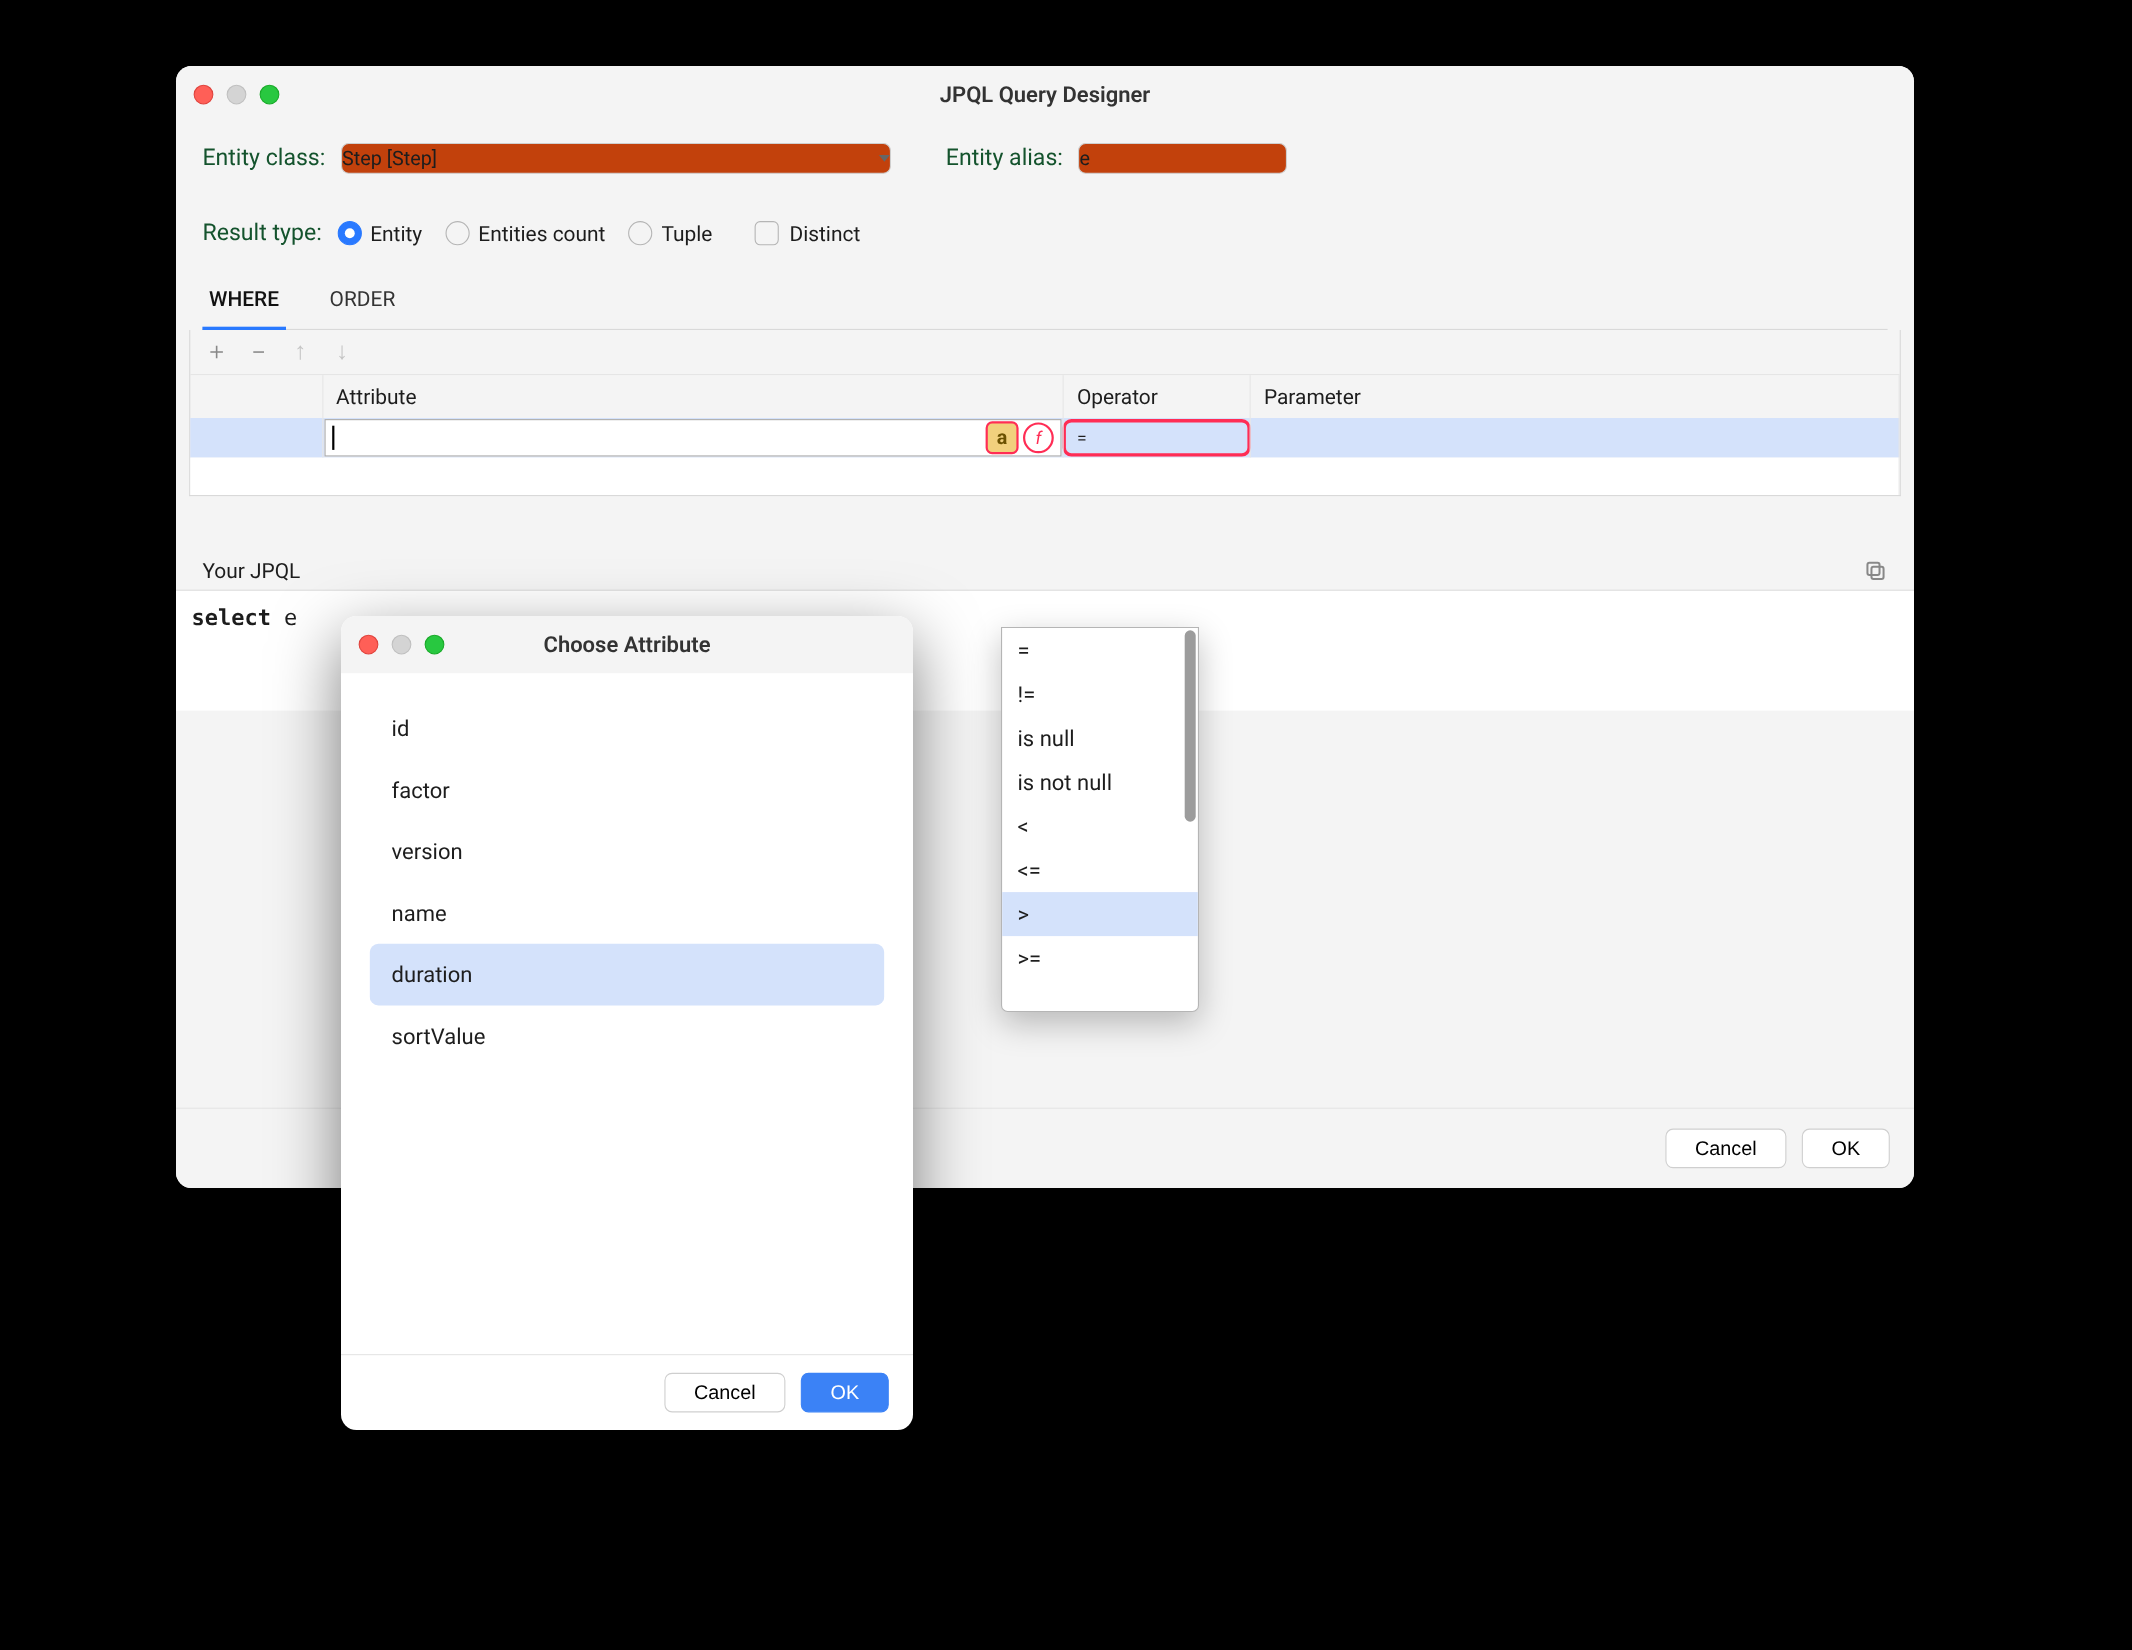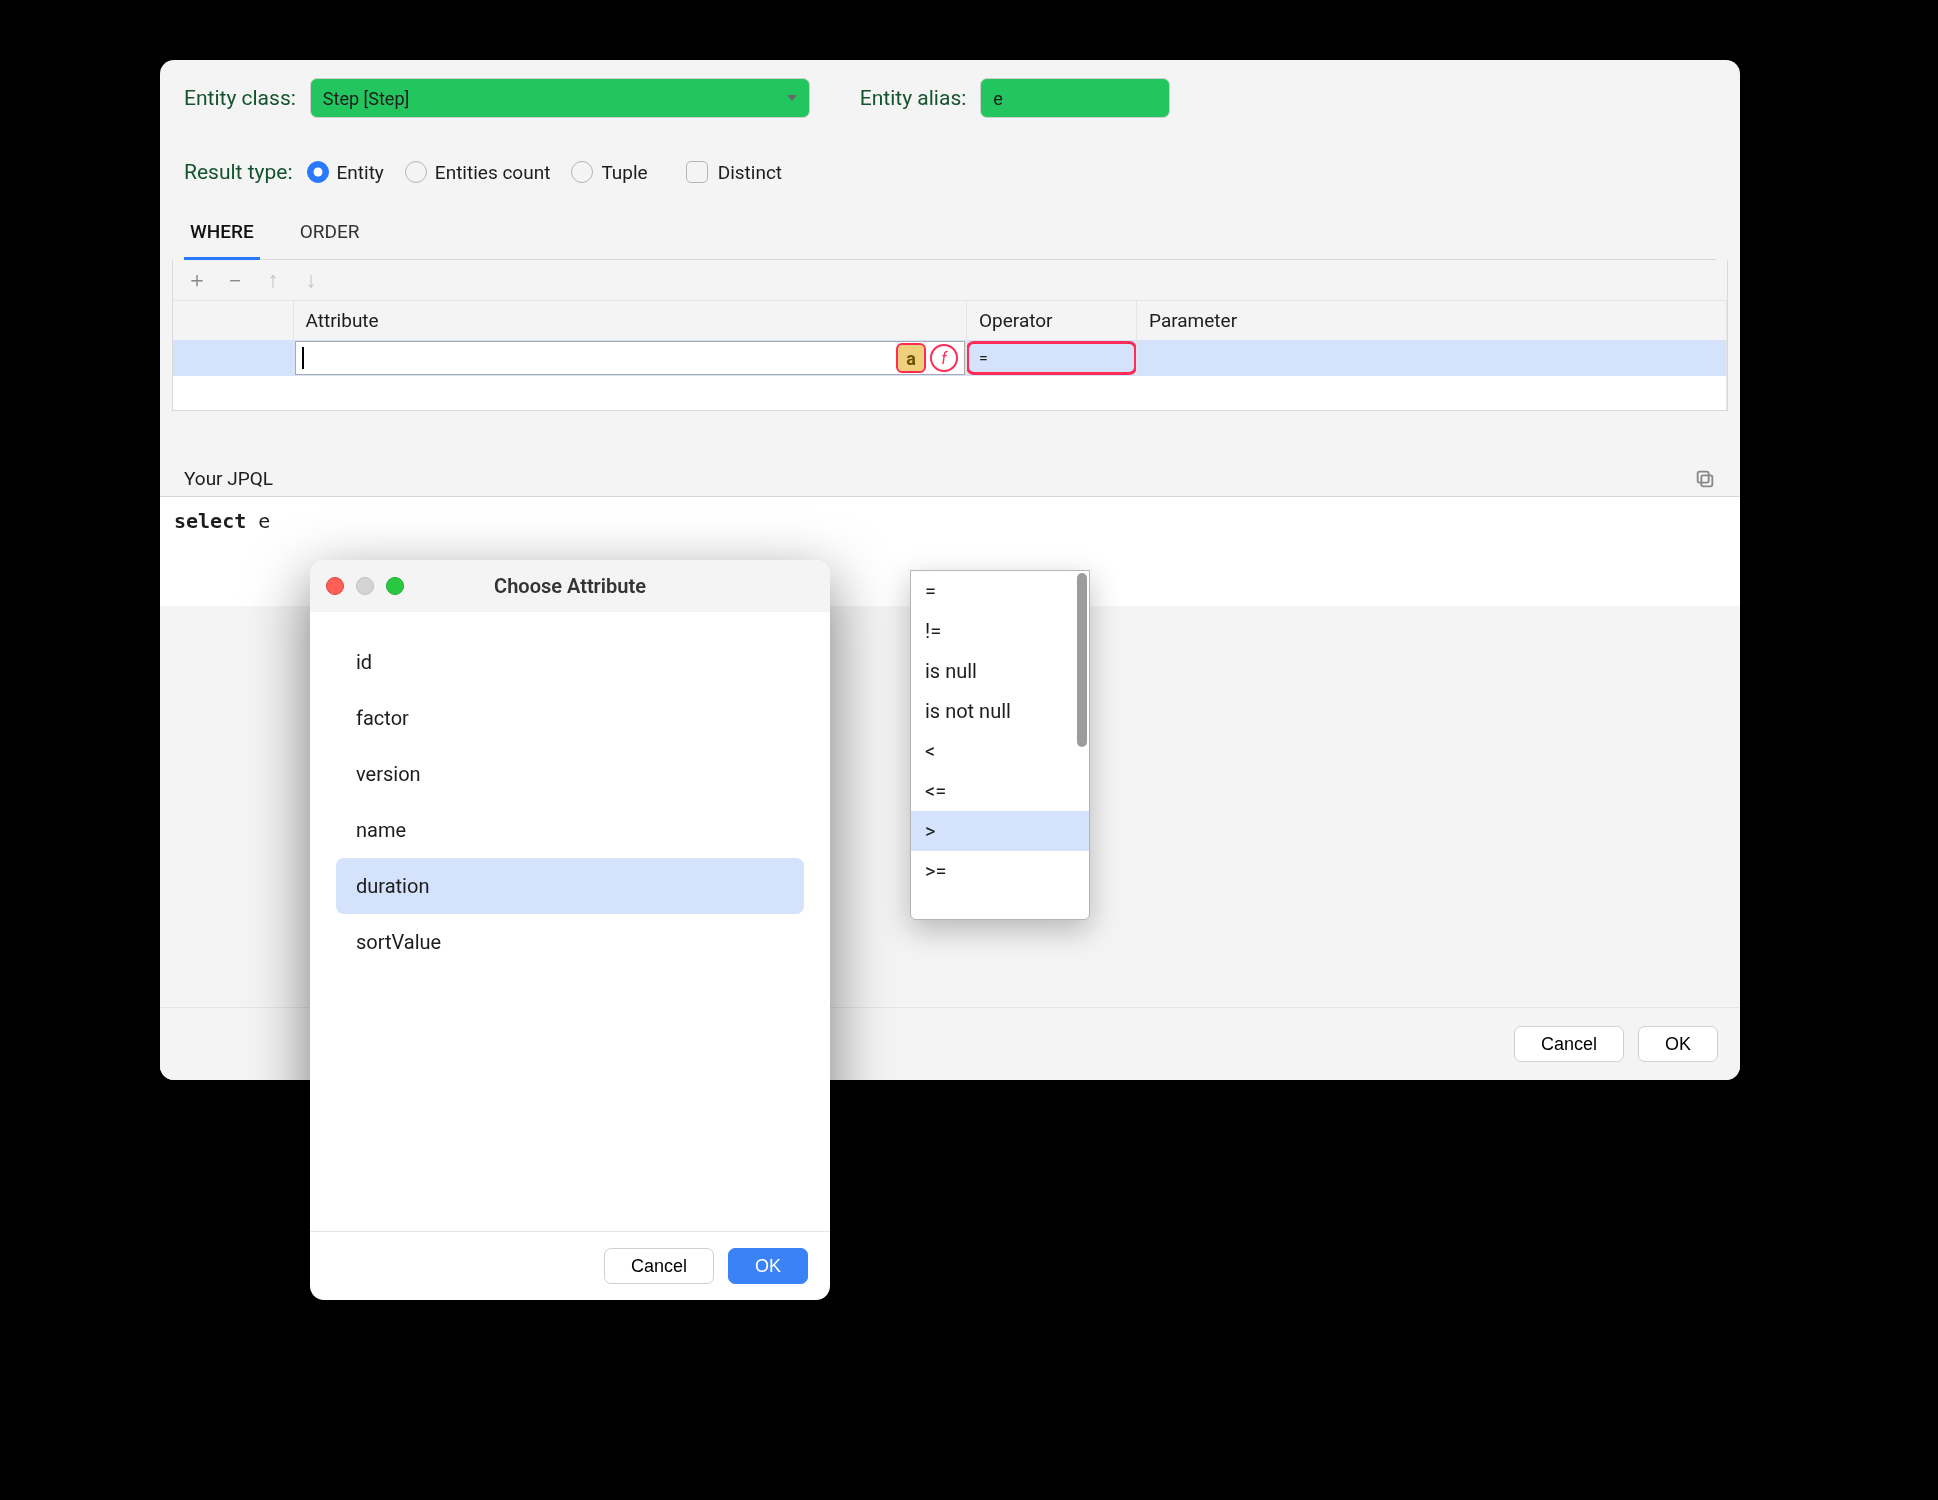--- a/index.html
+++ b/index.html
@@ -37,22 +37,22 @@
   .tl.gray { background: #d4d4d4; border: 1px solid #c0c0c0; }
   .window-title {
     position: absolute; left: 0; right: 0; text-align: center;
     font-weight: 600; font-size: 20px; color: #333;
     pointer-events: none;
   }
   .content { padding: 18px 24px 0; flex: 1; position: relative; }
   .row { display: flex; align-items: center; gap: 14px; margin-bottom: 22px; }
   .label { font-size: 21px; color: #14532d; white-space: nowrap; }
   .select-box, .text-input {
-    height: 40px; border: 1px solid #cfcfcf; border-radius: 7px;
-    background: #22c55e; padding: 0 12px; font-size: 18px;
+    height: 28px; border: 1px solid #cfcfcf; border-radius: 7px;
+    background: #c2410c; padding: 0 0; font-size: 18px;
     display: flex; align-items: center; justify-content: space-between;
   }
   .select-box { width: 500px; }
   .chev { width: 0; height: 0; border-left: 5px solid transparent; border-right: 5px solid transparent; border-top: 6px solid #666; margin-left: 8px; }
   .text-input { width: 190px; }
   .radio-group { display: flex; align-items: center; gap: 21px; }
   .radio { display: flex; align-items: center; gap: 8px; font-size: 19px; }
   .radio-dot {
     width: 22px; height: 22px; border-radius: 50%;
     border: 1.5px solid #b5b5b5; position: relative;
@@ -189,20 +189,28 @@
   .op-item.selected { background: #d4e2fb; }
   .op-scrollbar {
     position: absolute; right: 2px; top: 2px; width: 10px; height: 50%;
     background: #9c9c9c; border-radius: 5px;
   }
 </style>
 </head>
 <body>
 
 <div class="window main-window">
+  <div class="titlebar">
+    <div class="traffic-lights">
+      <div class="tl red"></div>
+      <div class="tl gray"></div>
+      <div class="tl green"></div>
+    </div>
+    <div class="window-title">JPQL Query Designer</div>
+  </div>
 
   <div class="content">
     <div class="row">
       <span class="label">Entity class:</span>
       <div class="select-box">
         <span>Step [Step]</span>
         <span class="chev"></span>
       </div>
       <span class="label" style="margin-left:36px">Entity alias:</span>
       <div class="text-input">

